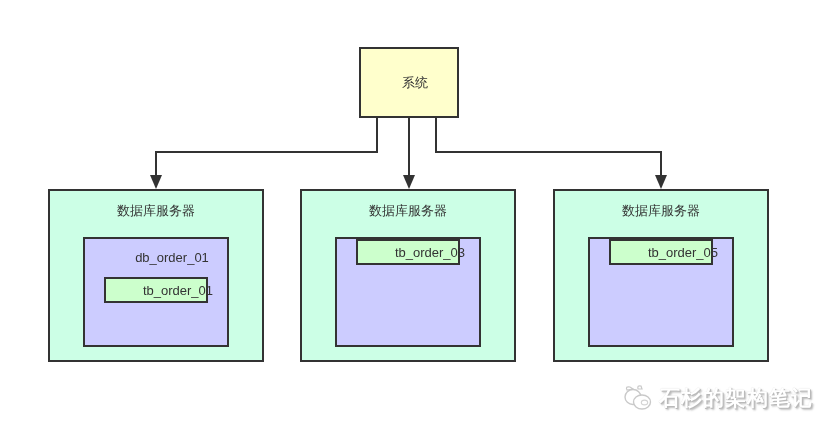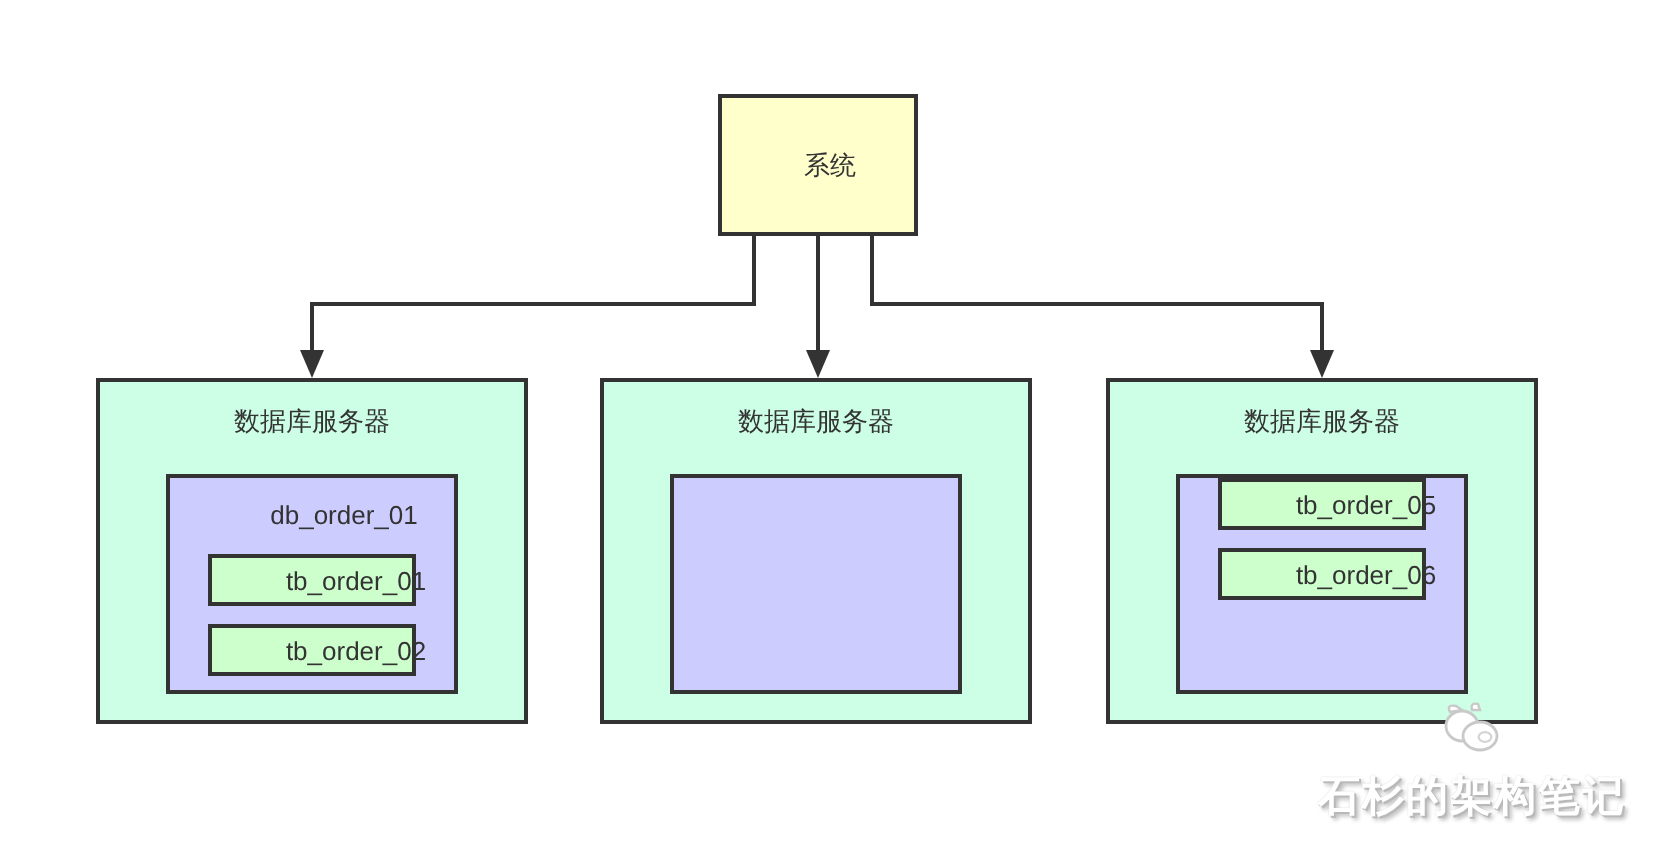--- a/index.html
+++ b/index.html
@@ -85,21 +85,20 @@
     justify-content: center;
     font-size: 13px;
     padding-left: 44px;
   }
   .watermark {
     position: absolute;
     right: 18px; bottom: 12px;
     display: flex;
     align-items: center;
     gap: 6px;
-    flex-direction: column;
   }
   .watermark-text {
     font-size: 21px;
     font-weight: bold;
     letter-spacing: 1px;
     color: #ffffff;
     text-shadow:
       1px 1px 0 var(--watermark-shadow),
       2px 2px 2px var(--watermark-shadow),
       0 0 1px #d9d9d9;
@@ -124,35 +123,34 @@
 
   <div class="node system-box">
     <span>系统</span>
   </div>
 
   <div class="server-box pos-0">
     <div class="server-label">数据库服务器</div>
     <div class="db-box">
       <div class="db-label">db_order_01</div>
       <div class="table-box">tb_order_01</div>
-      <div class="table-box">tb_order_02</div>
     </div>
   </div>
 
   <div class="server-box pos-1">
     <div class="server-label">数据库服务器</div>
     <div class="db-box">
+      <div class="table-box">tb_order_03</div>
     </div>
   </div>
 
   <div class="server-box pos-2">
     <div class="server-label">数据库服务器</div>
     <div class="db-box">
       <div class="table-box">tb_order_05</div>
-      <div class="table-box">tb_order_06</div>
     </div>
   </div>
 
   <div class="watermark">
     <svg class="watermark-icon" width="30" height="28" viewBox="0 0 30 28">
       <path d="M4 6 Q2 2 7 3 L10 5 Z" fill="#ffffff" stroke="#c9c9c9" stroke-width="1.2"></path>
       <path d="M15 5 Q14 1 18 2 L19 5 Z" fill="#ffffff" stroke="#c9c9c9" stroke-width="1.2"></path>
       <ellipse cx="10" cy="13" rx="8" ry="7.5" fill="#ffffff" stroke="#c9c9c9" stroke-width="1.4"></ellipse>
       <ellipse cx="19" cy="18" rx="8.5" ry="7" fill="#ffffff" stroke="#c9c9c9" stroke-width="1.4"></ellipse>
       <ellipse cx="21.5" cy="18.5" rx="3.2" ry="2.4" fill="none" stroke="#d4d4d4" stroke-width="1.1"></ellipse>

